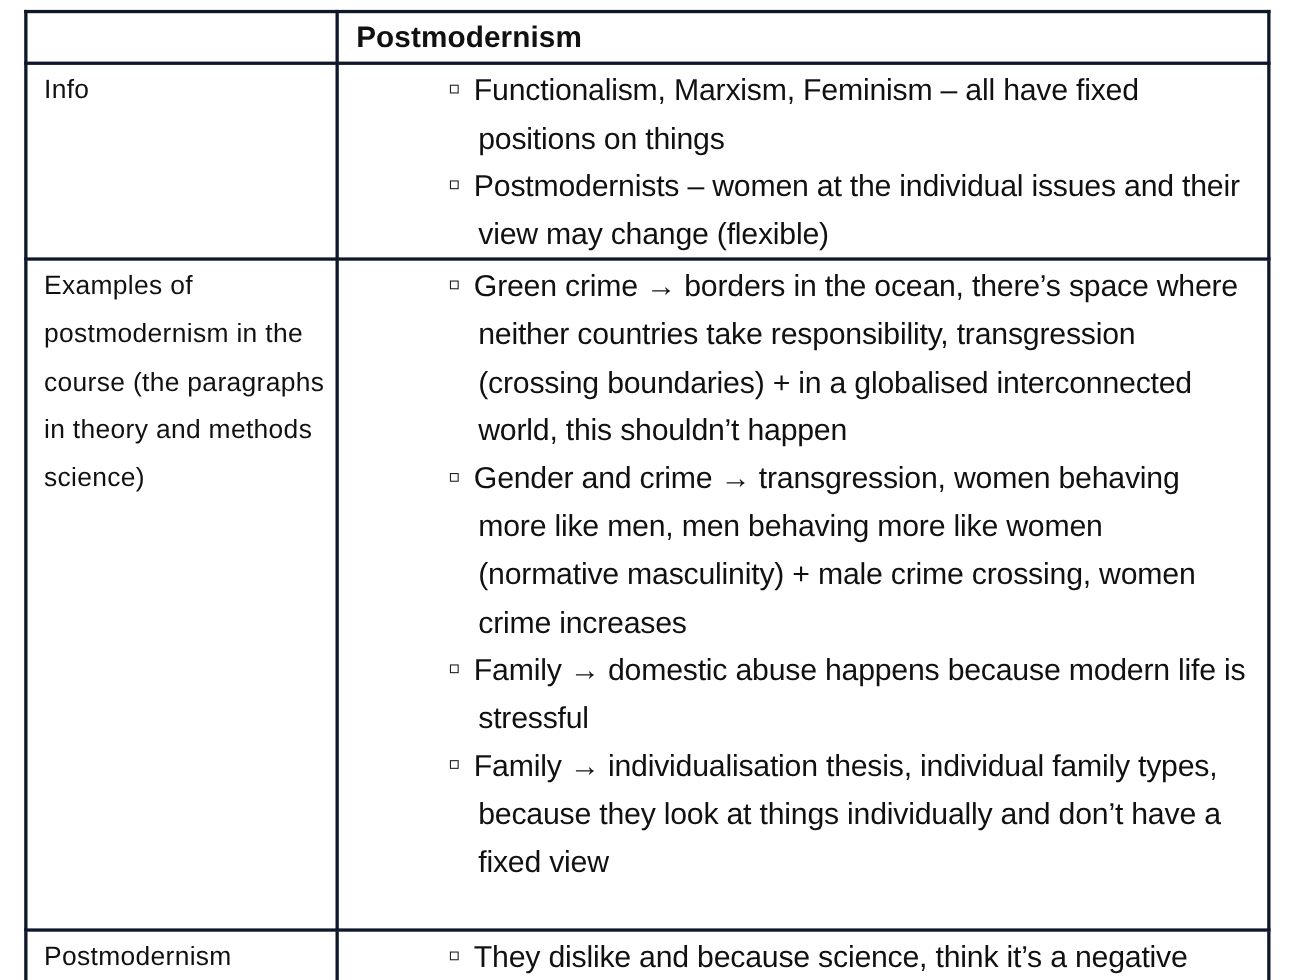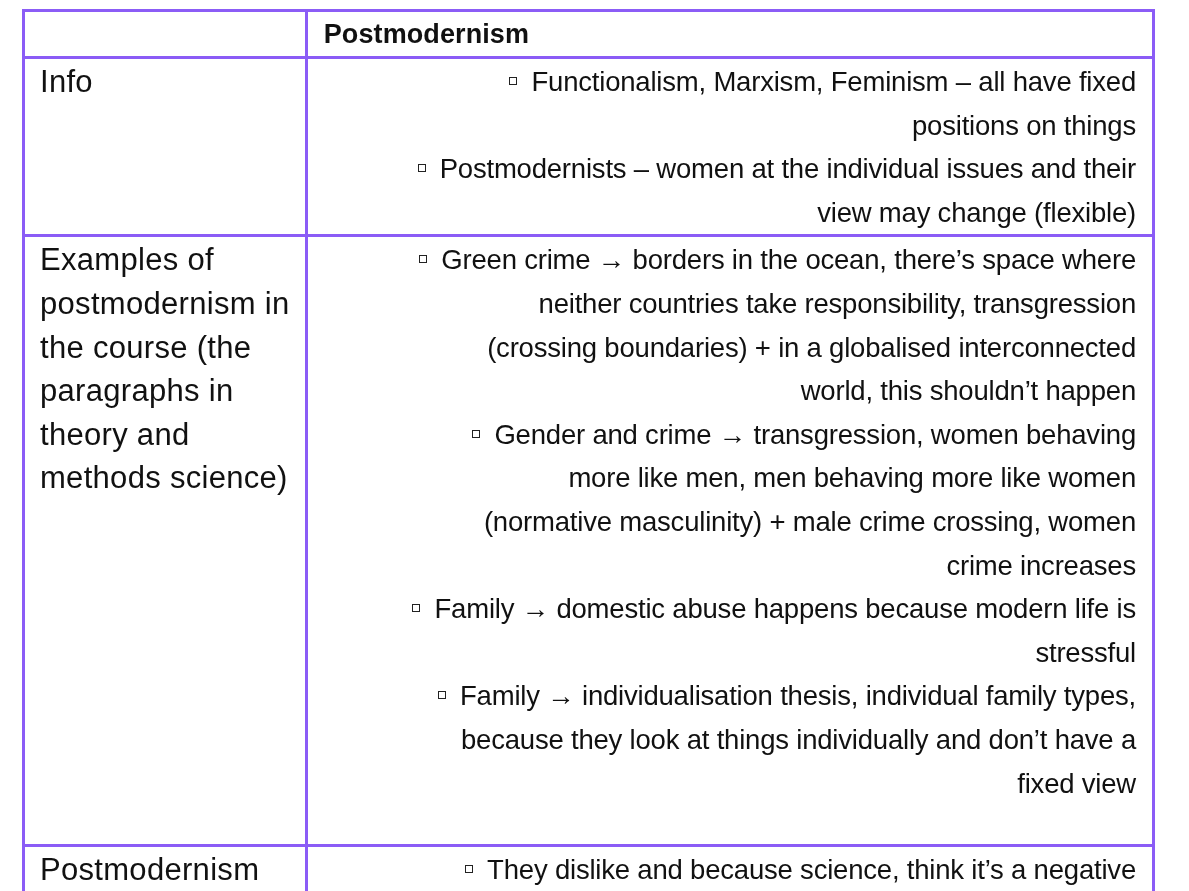--- a/index.html
+++ b/index.html
@@ -17,55 +17,54 @@
     }
     .doc-table {
       position: absolute;
       left: 22px;
       top: 9px;
       width: 1133px;
       border-collapse: collapse;
       table-layout: fixed;
     }
     .doc-table td {
-      border: 3px solid #8b5cf6;
+      border: 3px solid #0f172a;
       vertical-align: top;
       padding: 0;
     }
     .col-label { width: 282px; }
     .col-content { width: 845px; }
 
     .header-row td { height: 40px; }
     .header-label {
       font-weight: bold;
       font-size: 27px;
       line-height: 44px;
       padding-left: 16px !important;
       letter-spacing: 0.1px;
     }
     .row-label {
-      font-size: 31px;
+      font-size: 24px;
       line-height: 43.6px;
       padding: 1px 8px 0 15px !important;
       letter-spacing: 0.3px;
     }
     .bullet-list {
       list-style: none;
       margin: 0;
       padding: 1px 16px 0 76px;
     }
     .bullet-item {
       position: relative;
       font-size: 27.5px;
       line-height: 43.6px;
       padding-left: 26px;
       text-indent: -26px;
       margin-left: 25px;
       letter-spacing: -0.2px;
-      text-align: right;
     }
     .bullet-item .bullet {
       display: inline-block;
       width: 6px;
       height: 6px;
       border: 1.5px solid #222;
       margin-right: 14px;
       margin-left: 0;
       vertical-align: 6px;
       text-indent: 0;

